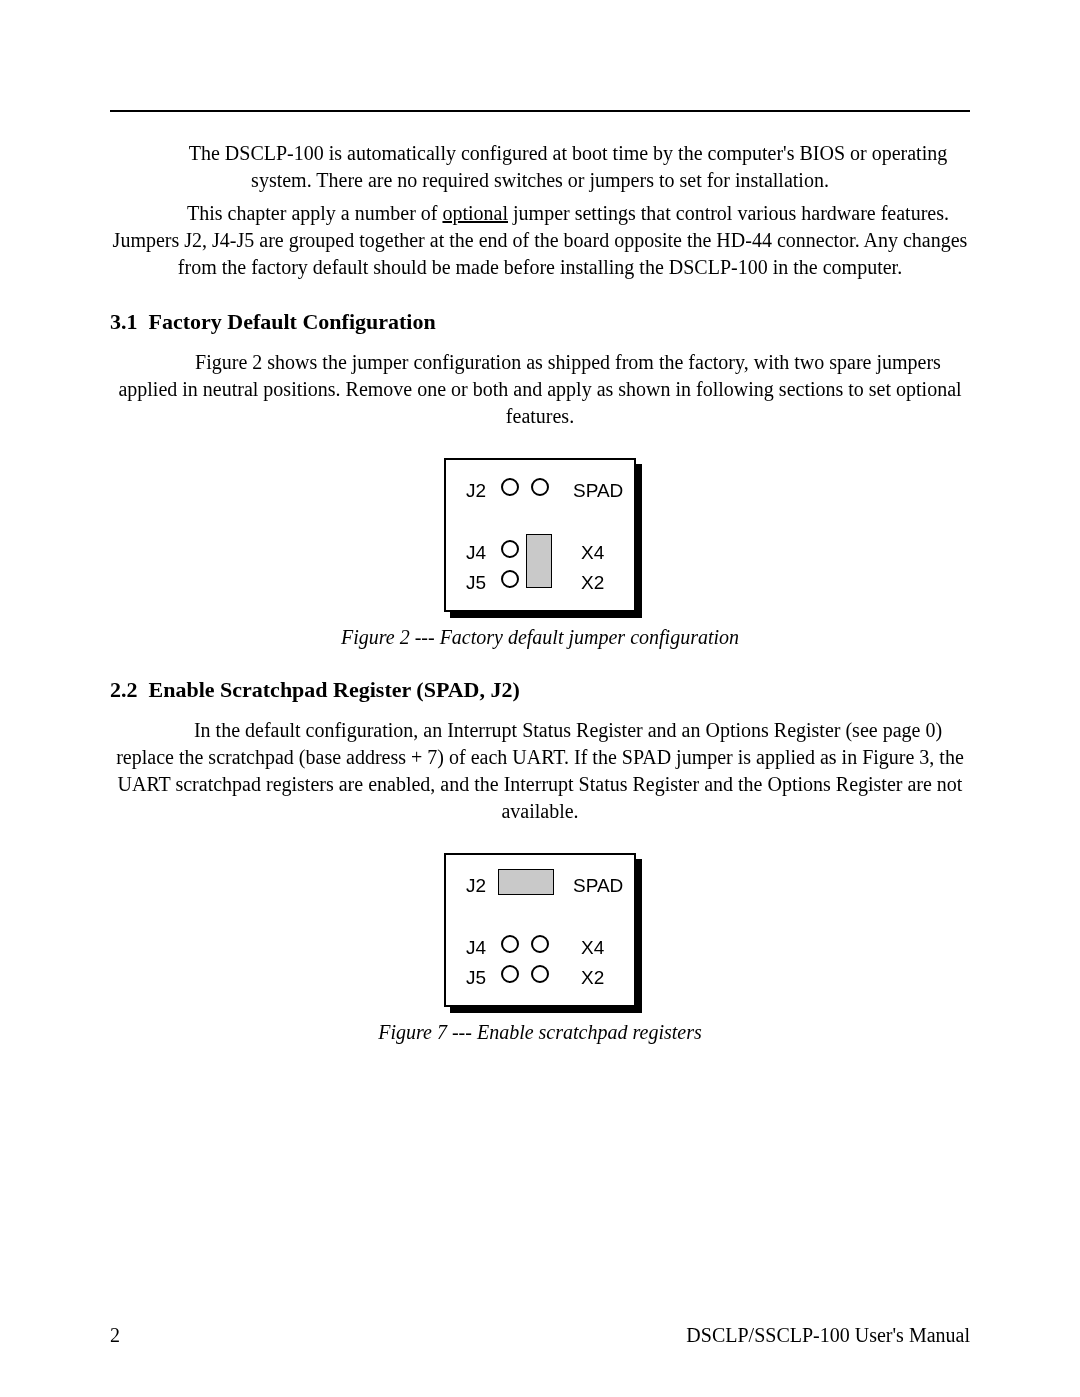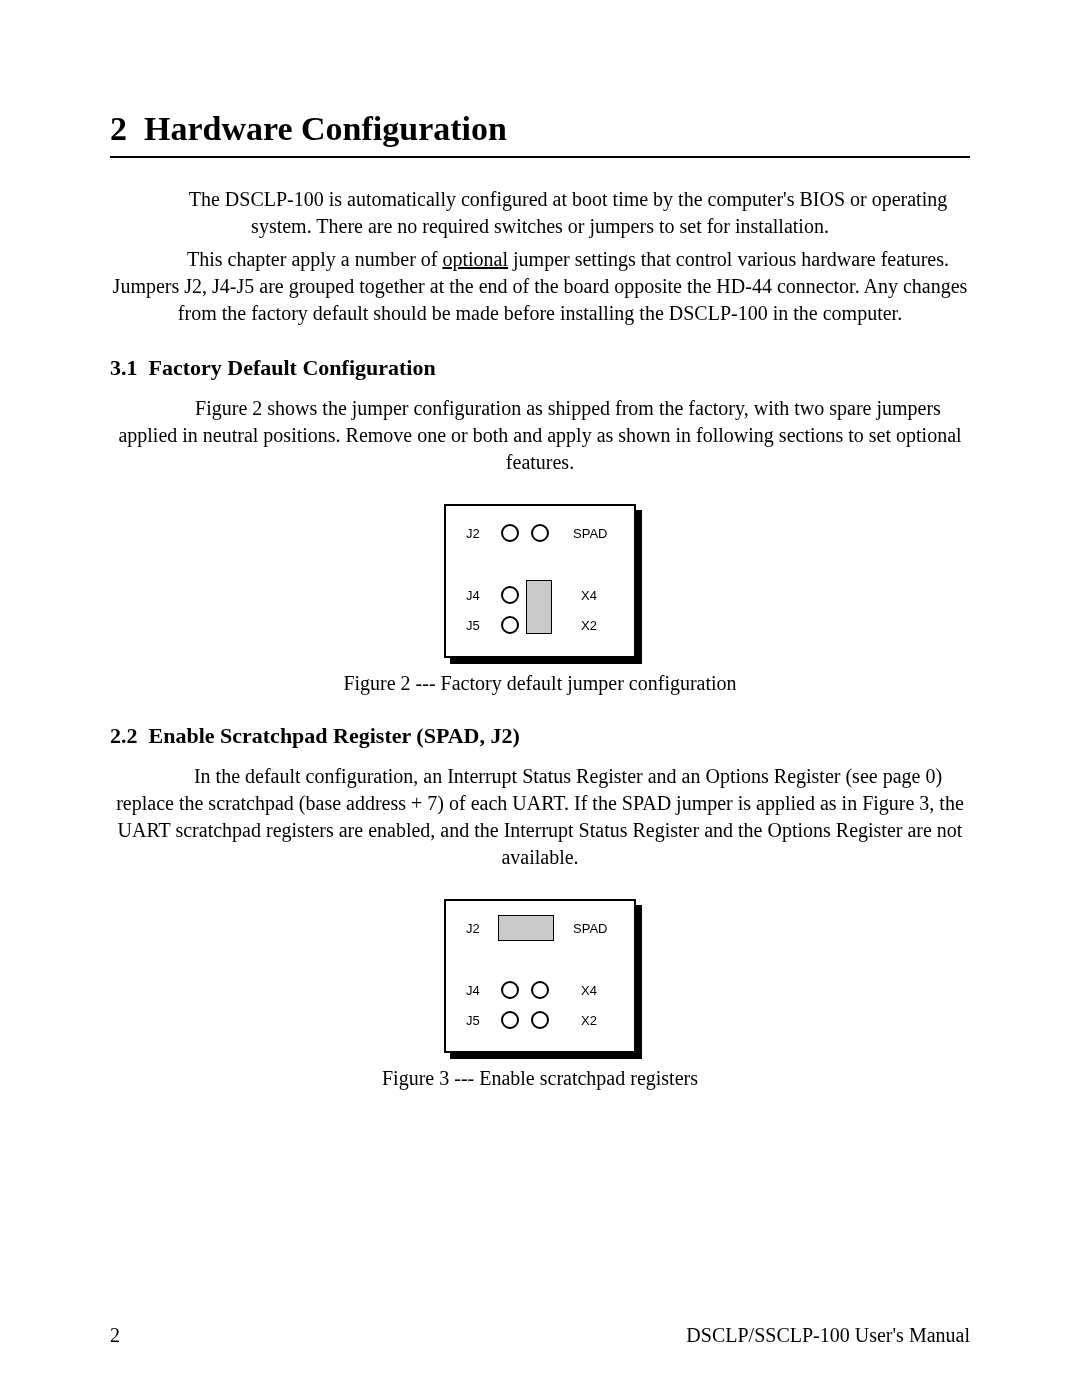--- a/index.html
+++ b/index.html
@@ -39,20 +39,21 @@
     font-weight: bold;
     margin: 28px 0 14px 0;
   }
   .figure-wrap {
     text-align: center;
     margin: 28px 0 10px 0;
   }
   .figure-caption {
     font-size: 20px;
     margin-top: 10px;
+    font-style: italic;
   }
   .footer {
     position: absolute;
     bottom: 50px;
     left: 110px;
     right: 110px;
     font-size: 20px;
     display: flex;
     justify-content: space-between;
   }
@@ -70,21 +71,21 @@
   .jumper-box {
     position: relative;
     width: 192px; height: 154px;
     background: #fff;
     border: 2px solid #000;
     box-sizing: border-box;
   }
   .jlabel {
     position: absolute;
     font-family: Arial, Helvetica, sans-serif;
-    font-size: 13px;
+    font-size: 19px;
   }
   .pin {
     position: absolute;
     width: 18px; height: 18px;
     border: 2px solid #000;
     border-radius: 50%;
     box-sizing: border-box;
     background: #fff;
   }
   .shunt {
@@ -92,23 +93,20 @@
     border: 1.5px solid #000;
     background: #c9c9c9;
     box-sizing: border-box;
   }
 </style>
 </head>
 <body>
 
 <div class="page">
 
-  <h1 class="chapter">
-    <span>2</span>&nbsp;&nbsp;<span>Hardware Configuration</span>
-  </h1>
   <hr class="rule">
 
   <p class="body indent">The DSCLP-100 is automatically configured at boot time by the computer's BIOS or operating system.  There are no required switches or jumpers to set for installation.</p>
 
   <p class="body indent">
     <span>This chapter apply a number of </span><span class="underline">optional</span><span> jumper settings that control various hardware features.  Jumpers J2, J4-J5 are grouped together at the end of the board opposite the HD-44 connector.  Any changes from the factory default should be made before installing the DSCLP-100 in the computer.</span>
   </p>
 
   <h2 class="section">
     <span>3.1</span>&nbsp;&nbsp;<span>Factory Default Configuration</span>
@@ -156,21 +154,21 @@
         <div class="pin" style="left:55px; top:80px;"></div>
         <div class="pin" style="left:85px; top:80px;"></div>
         <span class="jlabel" style="left:135px; top:82px;">X4</span>
 
         <span class="jlabel" style="left:20px; top:112px;">J5</span>
         <div class="pin" style="left:55px; top:110px;"></div>
         <div class="pin" style="left:85px; top:110px;"></div>
         <span class="jlabel" style="left:135px; top:112px;">X2</span>
       </div>
     </div>
-    <div class="figure-caption">Figure 3 --- Enable scratchpad registers</div>
+    <div class="figure-caption">Figure 7 --- Enable scratchpad registers</div>
   </div>
 
 
   <div class="footer">
     <span>2</span>
     <span>DSCLP/SSCLP-100 User's Manual</span>
   </div>
 </div>
 
 </body></html>

